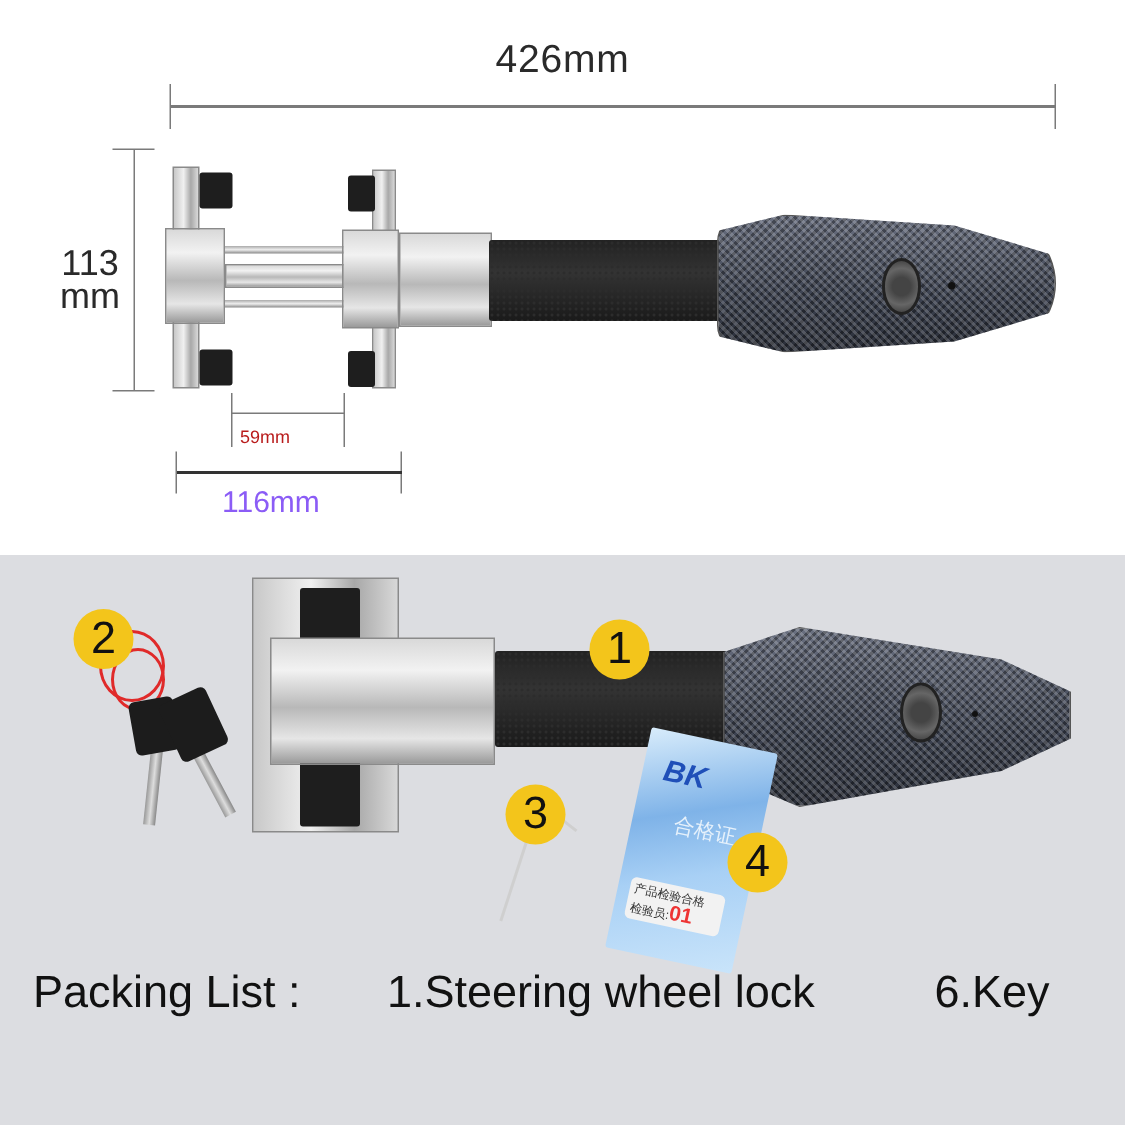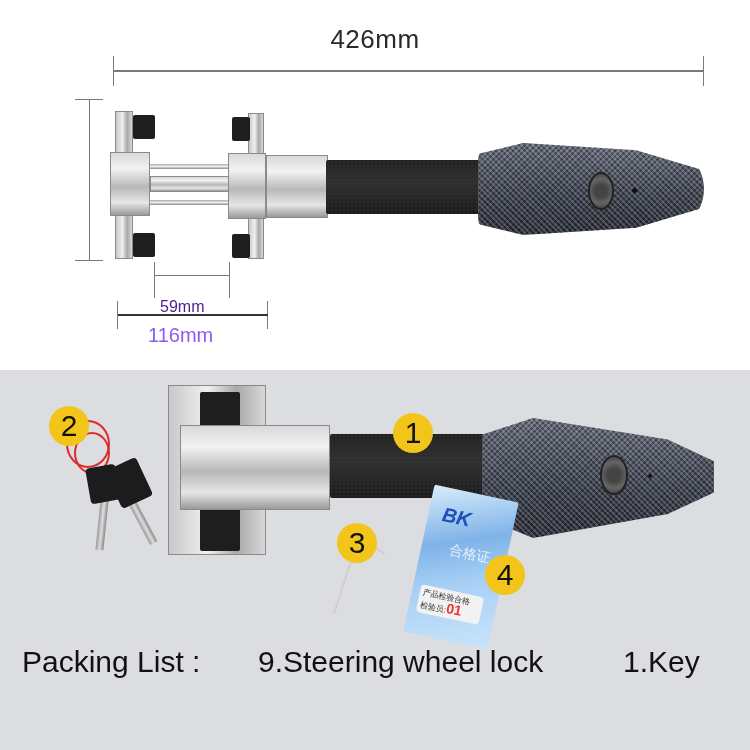--- a/index.html
+++ b/index.html
@@ -4,21 +4,21 @@
 <style>
   * { box-sizing: border-box; margin: 0; padding: 0; }
   html, body { width: 750px; height: 750px; overflow: hidden; background: #ffffff; }
   body { position: relative; font-family: "Liberation Sans", sans-serif; color: #111; }
 
   
   .top { position: absolute; left: 0; top: 0; width: 750px; height: 370px; background: #ffffff; }
   .dim-text { position: absolute; color: #333; font-family: "Liberation Sans", sans-serif; }
   .dim-426 { left: 0; width: 750px; top: 24px; text-align: center; font-size: 26px; letter-spacing: 0.5px; color:#2a2a2a; }
   .dim-113 { left: 30px; top: 165px; font-size: 24px; line-height: 22px; text-align: center; width: 60px; color:#2a2a2a; }
-  .dim-59 { left: 160px; top: 298px; font-size: 16px; color:#4c1d95; }
+  .dim-59 { left: 160px; top: 284px; font-size: 12px; color:#b91c1c; }
   .dim-116 { left: 148px; top: 324px; font-size: 20px; color:#8b5cf6; }
 
   .line { position: absolute; background: #7a7a7a; }
   .line-dark { background: #333; }
 
   
   .metal { position: absolute; background: linear-gradient(180deg,#d9d9d9 0%,#f2f2f2 25%,#b8b8b8 55%,#e6e6e6 80%,#9a9a9a 100%); border: 1px solid #8a8a8a; }
   .metal-v { position: absolute; background: linear-gradient(90deg,#c8c8c8 0%,#f0f0f0 40%,#a8a8a8 70%,#d8d8d8 100%); border: 1px solid #8a8a8a; }
   .pad { position: absolute; background: #1e1e1e; border-radius: 2px; }
   .rod { position: absolute; background: linear-gradient(180deg,#aaa,#eee,#888); }
@@ -55,20 +55,24 @@
 </head>
 <body>
 
 <div class="top">
 
   <div class="dim-text dim-426">426mm</div>
   <div class="line" style="left:114px; top:70px; width:590px; height:2px;"></div>
   <div class="line" style="left:113px; top:56px; width:1px; height:30px;"></div>
   <div class="line" style="left:703px; top:56px; width:1px; height:30px;"></div>
 
+  <div class="dim-text dim-113">
+    <div>113</div>
+    <div>mm</div>
+  </div>
   <div class="line" style="left:89px; top:100px; width:1px; height:160px;"></div>
   <div class="line" style="left:75px; top:99px; width:28px; height:1px;"></div>
   <div class="line" style="left:75px; top:260px; width:28px; height:1px;"></div>
 
   <div>
 
     <div class="metal-v" style="left:115px; top:111px; width:18px; height:148px;"></div>
     <div class="pad" style="left:133px; top:115px; width:22px; height:24px;"></div>
     <div class="pad" style="left:133px; top:233px; width:22px; height:24px;"></div>
     <div class="metal" style="left:110px; top:152px; width:40px; height:64px;"></div>
@@ -134,15 +138,15 @@
       <div><span>检验员:</span><b>01</b></div>
     </div>
   </div>
 
   <div class="badge" style="left:393px; top:43px;">1</div>
   <div class="badge" style="left:49px; top:36px;">2</div>
   <div class="badge" style="left:337px; top:153px;">3</div>
   <div class="badge" style="left:485px; top:185px;">4</div>
 
   <div class="packing" style="left:22px; top:275px;">
-    <span style="width:236px;">Packing List :</span><span style="width:365px;">9.Steering wheel lock</span><span>1.Key</span>
+    <span style="width:236px;">Packing List :</span><span style="width:365px;">1.Steering wheel lock</span><span>6.Key</span>
   </div>
 </div>
 
 </body></html>

